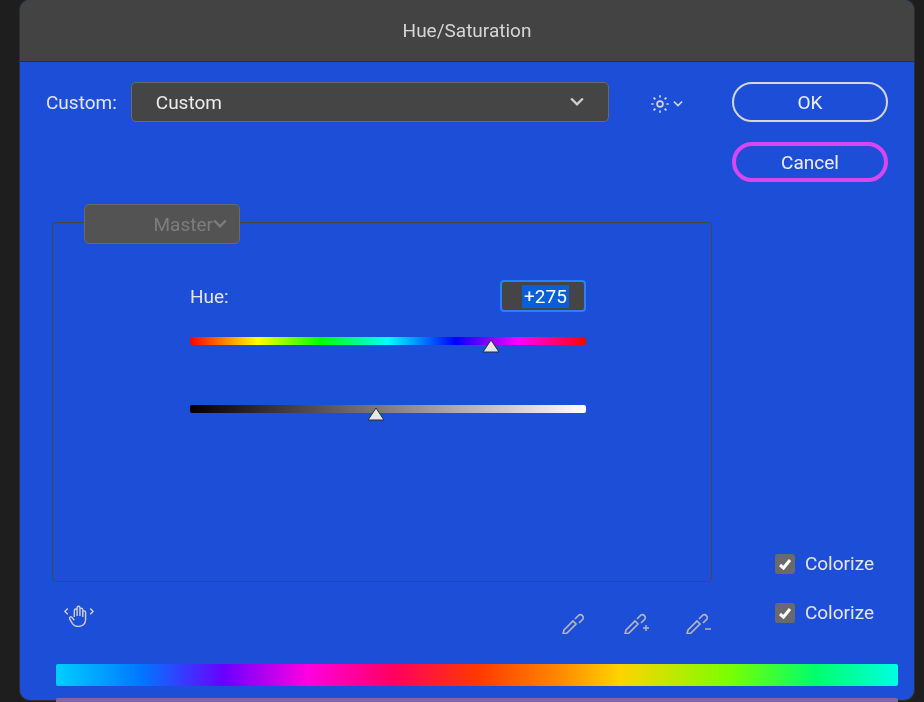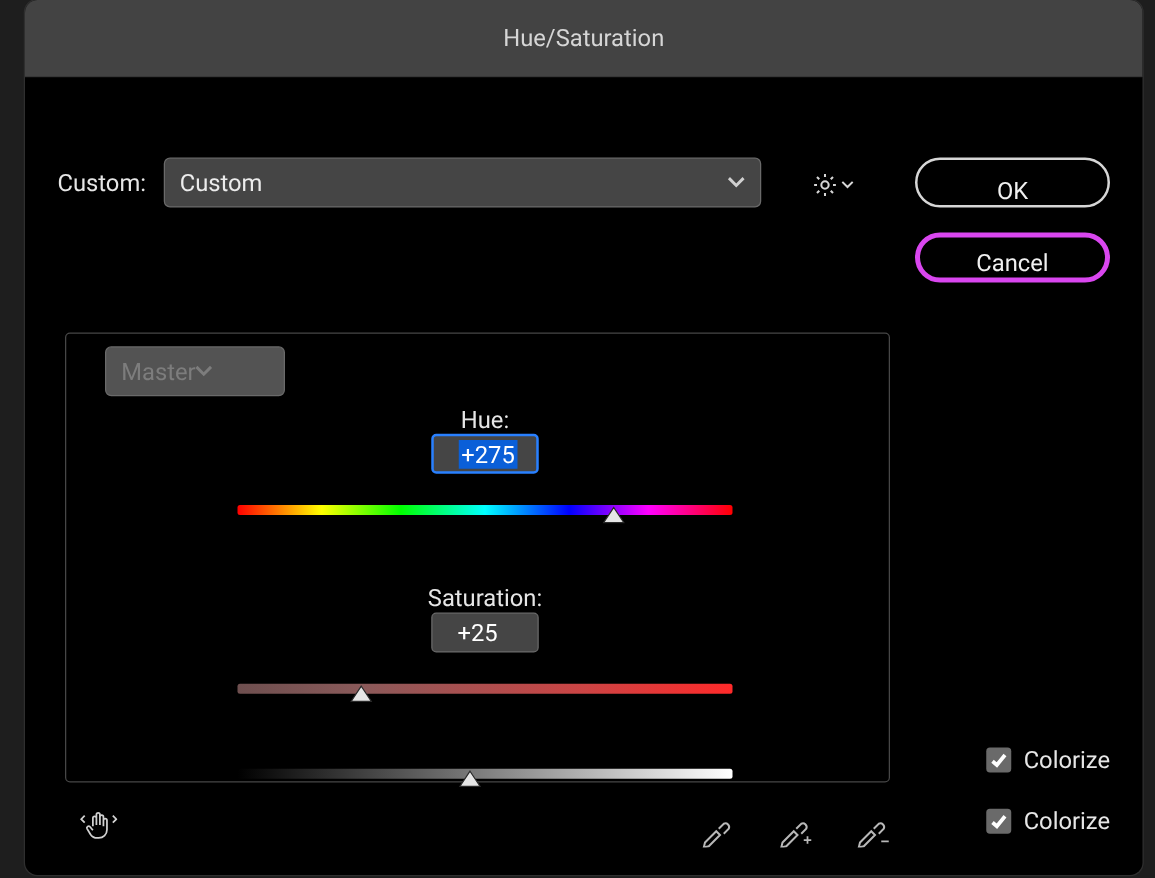--- a/index.html
+++ b/index.html
@@ -9,26 +9,25 @@
     font-size: 18px;
     color: #d0d0d0;
     width: 924px;
     height: 702px;
     overflow: hidden;
   }
   .dialog {
     position: absolute;
     left: 20px; top: 0;
     width: 894px; height: 700px;
-    background: #000000;
+    background: #1d4ed8;
     border-radius: 10px;
     box-shadow: 0 0 0 1px #2f2f2f;
     display: flex;
     flex-direction: column;
-    gap: 44px;
   }
   .titlebar {
     height: 62px;
     background: #434343;
     border-top-left-radius: 10px;
     border-top-right-radius: 10px;
     display: flex;
     align-items: center;
     justify-content: center;
     font-size: 19px;
@@ -49,21 +48,21 @@
   .label { color: #e6e6e6; font-size: 19px; }
   .select {
     flex: 0 0 478px;
     height: 40px;
     background: #454545;
     border: 1px solid #6a6a6a;
     border-radius: 5px;
     display: flex;
     align-items: center;
     justify-content: space-between;
-    padding: 0 12px;
+    padding: 0 24px;
     color: #ececec;
     font-size: 19px;
   }
   .chev svg { width: 14px; height: 14px; stroke: #d0d0d0; stroke-width: 2; fill: none; }
   .gear-wrap { display:flex; align-items:center; gap:2px; margin-left:26px; position:relative; top:2px; }
   .gear-wrap svg { width: 22px; height: 22px; stroke:#d6d6d6; fill:none; stroke-width:1.8; }
   .gear-wrap .mini-chev { width:10px; height:10px; stroke:#d6d6d6; stroke-width:2; fill:none; }
 
   .right-col {
     position: absolute;
@@ -71,32 +70,32 @@
     top: 20px;
     width: 156px;
     display: flex;
     flex-direction: column;
     gap: 20px;
   }
   .btn {
     height: 40px;
     border-radius: 20px;
     display: flex;
-    align-items: flex-end;
+    align-items: center;
     justify-content: center;
     font-size: 19px;
     color: #f0f0f0;
     cursor: pointer;
   }
   .btn-primary { border: 2px solid #d6d6d6; }
   .btn-secondary { border: 4px solid #d946ef; }
 
   .checks {
     position: absolute;
-    right: 26px;
+    right: 40px;
     top: 490px;
     display: flex;
     flex-direction: column;
     gap: 26px;
   }
   .check {
     display: flex; align-items: center; gap: 10px;
     font-size: 19px; color: #e6e6e6;
   }
   .checkbox {
@@ -110,44 +109,42 @@
   .fieldset {
     position: absolute;
     left: 32px; top: 160px;
     width: 660px; height: 360px;
     border: 1px solid #474747;
     border-radius: 4px;
   }
   .master-select {
     position: absolute;
     left: 64px; top: 142px;
-    width: 144px; height: 40px;
+    width: 156px; height: 40px;
     background: #535353;
     border: 1px solid #6a6a6a;
     border-radius: 5px;
-    display:flex; align-items:center; justify-content:flex-start;
+    display:flex; align-items:center; justify-content:flex-end;
     padding: 0 12px;
     color: #7d7d7d;
     font-size: 19px;
-    margin-top: 29px;
   }
   .master-select .chev svg { stroke:#7d7d7d; }
 
   .sliders {
     position: absolute;
     left: 170px; top: 218px;
     width: 396px;
   }
   .slider-row {
     margin-bottom: 50px;
   }
   .slider-head {
     display:flex; align-items:center; justify-content:space-between;
     margin-bottom: 20px;
-    flex-direction: column;
   }
   .num-input {
     width: 86px; height: 32px;
     background: #454545;
     border:1px solid #6a6a6a;
     border-radius:4px;
     color:#fff;
     padding: 0 20px;
     display:flex; align-items:center;
     font-size:19px;
@@ -256,36 +253,20 @@
         <div class="track-wrap">
           <div class="track hue-grad"></div>
           <div class="thumb" id="hue-thumb" style="left: 76%;">
             <svg viewBox="0 0 18 14">
                 <polygon points="9,1 17,13 1,13" fill="#e6e6e6" stroke="#2a2a2a" stroke-width="1"></polygon>
               </svg>
           </div>
         </div>
       </div>
 
-      <div class="slider-row">
-        <div class="slider-head">
-          <span class="label">Saturation:</span>
-          <div class="num-input">
-            <span>+25</span>
-          </div>
-        </div>
-        <div class="track-wrap">
-          <div class="track sat-grad"></div>
-          <div class="thumb" id="sat-thumb" style="left: 25%;">
-            <svg viewBox="0 0 18 14">
-                <polygon points="9,1 17,13 1,13" fill="#e6e6e6" stroke="#2a2a2a" stroke-width="1"></polygon>
-              </svg>
-          </div>
-        </div>
-      </div>
 
       <div class="slider-row" style="margin-bottom:0">
         <div class="track-wrap">
           <div class="track light-grad"></div>
           <div class="thumb" id="light-thumb" style="left: 47%;">
             <svg viewBox="0 0 18 14">
                 <polygon points="9,1 17,13 1,13" fill="#e6e6e6" stroke="#2a2a2a" stroke-width="1"></polygon>
               </svg>
           </div>
         </div>

